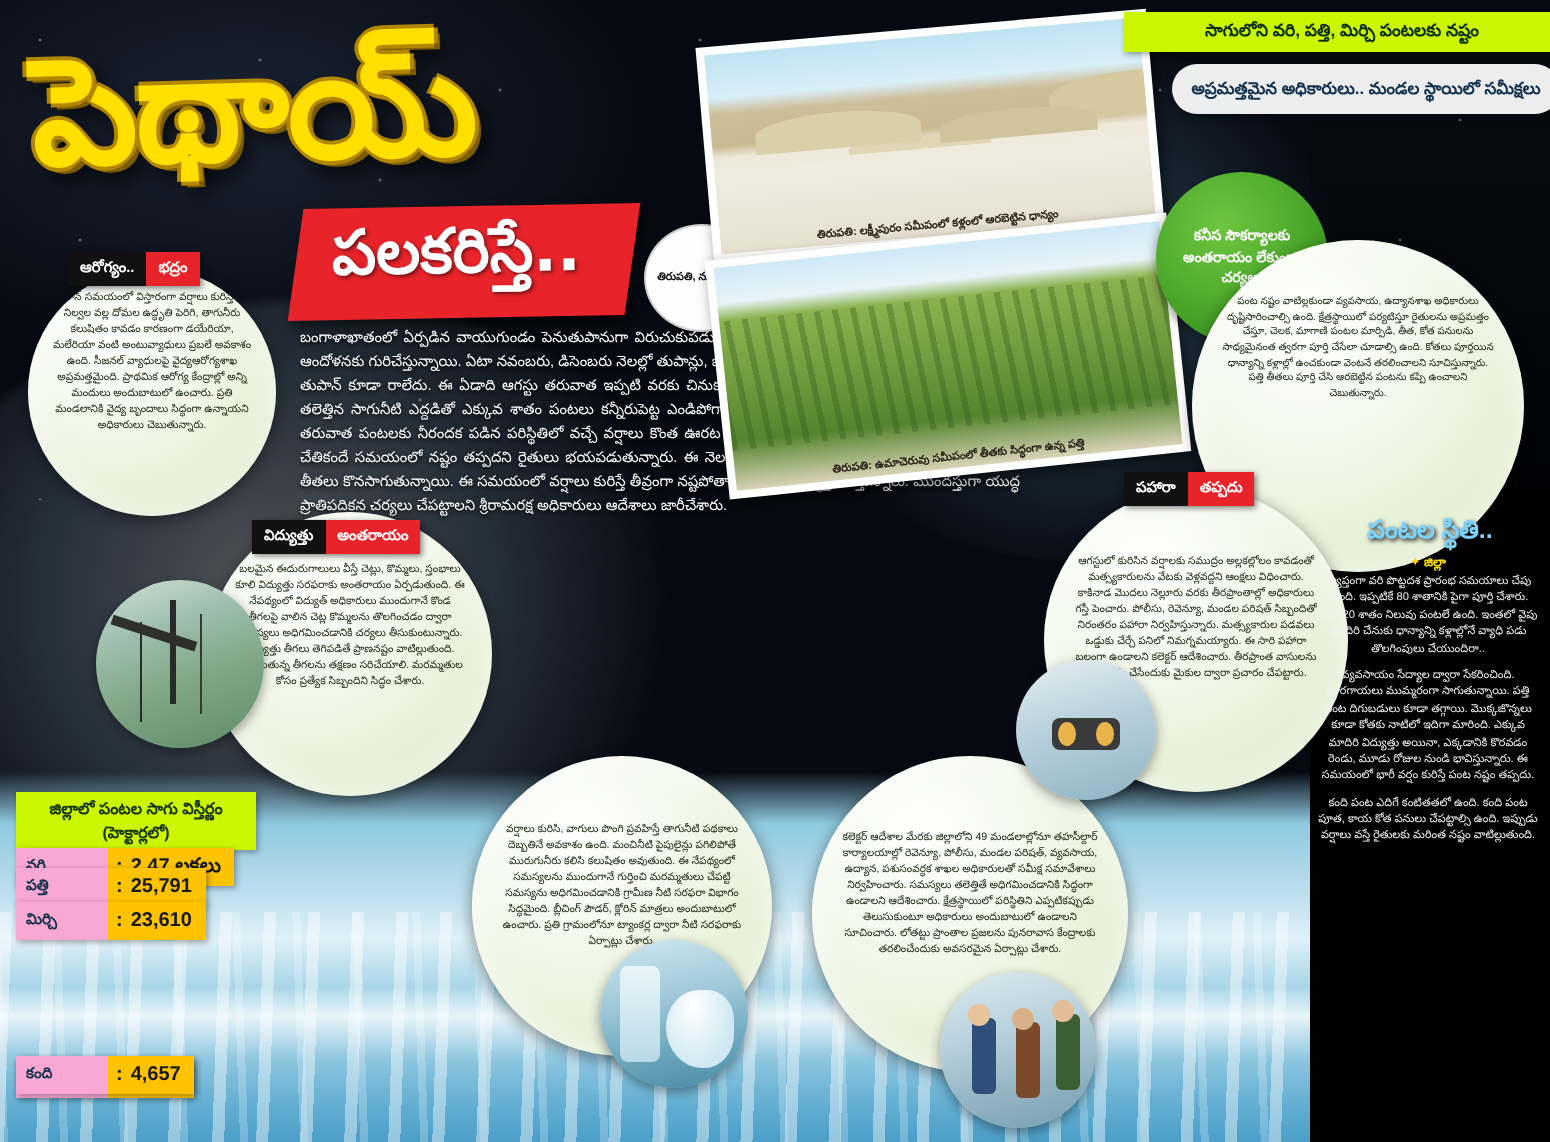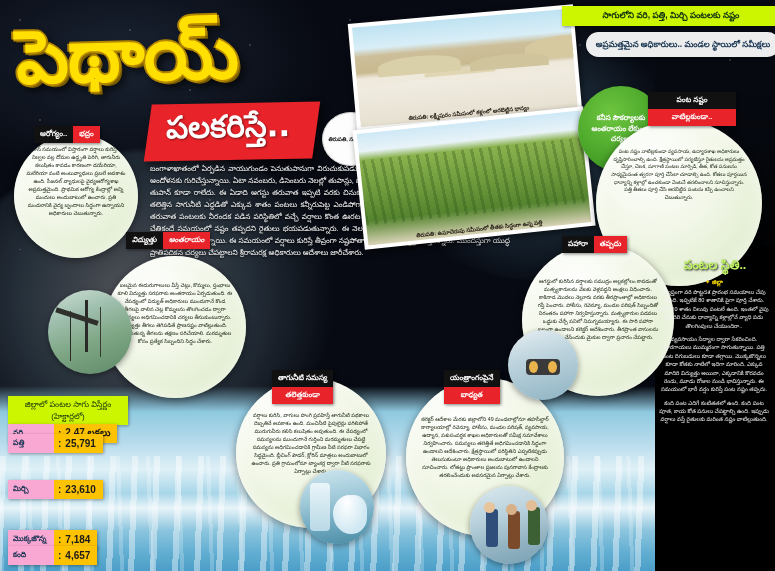--- a/index.html
+++ b/index.html
@@ -171,21 +171,21 @@
   .tag.stacked{flex-direction:column;align-items:center;}
   .tag.stacked .t-black,.tag.stacked .t-red{width:100%;box-sizing:border-box;text-align:center;}
 
   
   #b-health{left:14px;top:134px;width:124px;height:124px;}
   #b-health .btxt{top:12px;}
   #tag-health{left:34px;top:126px;}
 
   #b-power{left:104px;top:256px;width:142px;height:142px;}
   #b-power .btxt{top:26px;}
-  #tag-power{left:126px;top:232px;font-style:italic;}
+  #tag-power{left:126px;top:260px;}
   #b-power-photo{
     position:absolute;left:48px;top:290px;width:84px;height:84px;border-radius:50%;
     background:linear-gradient(160deg,#cfe0d6 0%,#9fbfae 30%,#7ea684 60%,#5e8a68 100%);
     box-shadow:0 2px 6px rgba(0,0,0,.4);overflow:hidden;z-index:5;
   }
   #b-power-photo::before{content:"";position:absolute;left:44%;top:12%;width:3px;height:62%;background:#2a2a28;
     box-shadow:-16px 10px 0 -1px #2a2a28, 14px 6px 0 -1px #39392f;}
   #b-power-photo::after{content:"";position:absolute;left:8%;top:28%;width:52%;height:5px;background:#2f2f2c;transform:rotate(18deg);}
 
   #b-water{left:236px;top:378px;width:150px;height:150px;}
@@ -226,36 +226,36 @@
   #b-patrol-photo::after{content:"";position:absolute;left:30%;top:44%;width:13%;height:17%;border-radius:50%;
     background:#e9b44c;box-shadow:19px 0 0 0 #e9b44c;}
 
   #b-cropdmg{left:596px;top:120px;width:166px;height:166px;}
   #b-cropdmg .btxt{top:28px;font-size:5.1px;}
   #tag-cropdmg{left:648px;top:92px;width:88px;}
 
   
   .table-head{
     position:absolute;left:8px;top:396px;width:112px;
-    background:#ccf500;color:#143109;font-size:8px;font-weight:normal;
+    background:#ccf500;color:#143109;font-size:8px;font-weight:bold;
     text-align:center;line-height:1.45;padding:3px 4px;
     box-shadow:1px 1px 3px rgba(0,0,0,.35);
   }
   .crop-row{position:absolute;left:8px;display:flex;align-items:stretch;height:19px;
     box-shadow:1px 1px 3px rgba(0,0,0,.35);}
   .crop-row .c-name{background:#f9a8d4;color:#13324f;font-size:7.6px;font-weight:bold;
     width:46px;display:flex;align-items:center;padding-left:5px;box-sizing:border-box;}
   .crop-row .c-val{background:#fdc300;color:#1a1a1a;font-size:10px;font-weight:bold;
     display:flex;align-items:center;padding:0 7px 0 4px;gap:4px;}
   .crop-row .c-val .colon{color:#222;}
 
   
   .side-title{
     position:absolute;right:8px;top:258px;width:104px;text-align:center;
-    color:#bef264;font-size:12.5px;font-weight:bold;
+    color:#7dd3fc;font-size:12.5px;font-weight:bold;
     text-shadow:1px 1px 2px rgba(0,0,0,.9);
   }
   .side-list{position:absolute;right:6px;top:278px;width:110px;color:#fff;}
   .side-item{display:block;margin-bottom:5px;}
   .side-item .sh{color:#ffe000;font-size:6.2px;font-weight:bold;text-align:center;display:block;margin-bottom:1px;}
   .side-item .sb{font-size:5.6px;line-height:1.5;text-align:center;display:block;color:#f2f2f2;}
   .star{color:#ffd400;}
 </style>
 </head>
 <body>
@@ -285,24 +285,20 @@
   <div class="photo" id="photo-field">
     <div class="inner"></div>
     <div class="cap">తిరుపతి: ఉమాచెరువు సమీపంలో తీతకు సిద్ధంగా ఉన్న పత్తి</div>
   </div>
 
   <div class="ylw-banner">సాగులోని వరి, పత్తి, మిర్చి పంటలకు నష్టం</div>
   <div class="whitepill">అప్రమత్తమైన అధికారులు..
 మండల స్థాయిలో సమీక్షలు</div>
   <div class="greencircle">కనీస సౌకర్యాలకు అంతరాయం లేకుండా చర్యలు</div>
 
-  <div class="tag stacked" id="tag-cropdmg">
-    <span class="t-black">పంట నష్టం</span>
-    <span class="t-red">వాటిల్లకుండా..</span>
-  </div>
   <div class="bubble" id="b-cropdmg">
     <div class="btxt">పంట నష్టం వాటిల్లకుండా వ్యవసాయ, ఉద్యానశాఖ అధికారులు దృష్టిసారించాల్సి ఉంది. క్షేత్రస్థాయిలో పర్యటిస్తూ రైతులను అప్రమత్తం చేస్తూ, చెలక, మాగాణి పంటల మార్పిడి, తీత, కోత పనులను సాధ్యమైనంత త్వరగా పూర్తి చేసేలా చూడాల్సి ఉంది. కోతలు పూర్తయిన ధాన్యాన్ని కళ్లాల్లో ఉంచకుండా వెంటనే తరలించాలని సూచిస్తున్నారు. పత్తి తీతలు పూర్తి చేసి ఆరబెట్టిన పంటను కప్పి ఉంచాలని చెబుతున్నారు.</div>
   </div>
 
   <div class="tag" id="tag-health">
     <span class="t-black">ఆరోగ్యం..</span>
     <span class="t-red">భద్రం</span>
   </div>
   <div class="bubble" id="b-health">
     <div class="btxt">తుపాన్ సమయంలో విస్తారంగా వర్షాలు కురిస్తే నీటి నిల్వల వల్ల దోమల ఉద్ధృతి పెరిగి, తాగునీరు కలుషితం కావడం కారణంగా డయేరియా, మలేరియా వంటి అంటువ్యాధులు ప్రబలే అవకాశం ఉంది. సీజనల్ వ్యాధులపై వైద్యఆరోగ్యశాఖ అప్రమత్తమైంది. ప్రాథమిక ఆరోగ్య కేంద్రాల్లో అన్ని మందులు అందుబాటులో ఉంచారు. ప్రతి మండలానికి వైద్య బృందాలు సిద్ధంగా ఉన్నాయని అధికారులు చెబుతున్నారు.</div>
@@ -310,33 +306,25 @@
 
   <div class="tag" id="tag-power">
     <span class="t-black">విద్యుత్తు</span>
     <span class="t-red">అంతరాయం</span>
   </div>
   <div class="bubble" id="b-power">
     <div class="btxt">బలమైన ఈదురుగాలులు వీస్తే చెట్లు, కొమ్మలు, స్తంభాలు కూలి విద్యుత్తు సరఫరాకు అంతరాయం ఏర్పడుతుంది. ఈ నేపథ్యంలో విద్యుత్ అధికారులు ముందుగానే కొండ తీగలపై వాలిన చెట్ల కొమ్మలను తొలగించడం ద్వారా సమస్యలు అధిగమించడానికి చర్యలు తీసుకుంటున్నారు. విద్యుత్తు తీగలు తెగిపడితే ప్రాణనష్టం వాటిల్లుతుంది. వేలాడుతున్న తీగలను తక్షణం సరిచేయాలి. మరమ్మతుల కోసం ప్రత్యేక సిబ్బందిని సిద్ధం చేశారు.</div>
   </div>
   <div id="b-power-photo"></div>
 
-  <div class="tag stacked" id="tag-water">
-    <span class="t-black">తాగునీటి సమస్య</span>
-    <span class="t-red">తలెత్తకుండా</span>
-  </div>
   <div class="bubble" id="b-water">
     <div class="btxt">వర్షాలు కురిసి, వాగులు పొంగి ప్రవహిస్తే తాగునీటి పథకాలు దెబ్బతినే అవకాశం ఉంది. మంచినీటి పైపులైన్లు పగిలిపోతే మురుగునీరు కలిసి కలుషితం అవుతుంది. ఈ నేపథ్యంలో సమస్యలను ముందుగానే గుర్తించి మరమ్మతులు చేపట్టి సమస్యను అధిగమించడానికి గ్రామీణ నీటి సరఫరా విభాగం సిద్ధమైంది. బ్లీచింగ్ పౌడర్, క్లోరిన్ మాత్రలు అందుబాటులో ఉంచారు. ప్రతి గ్రామంలోనూ ట్యాంకర్ల ద్వారా నీటి సరఫరాకు ఏర్పాట్లు చేశారు.</div>
   </div>
   <div id="b-water-photo"></div>
 
-  <div class="tag stacked" id="tag-mech">
-    <span class="t-black">యంత్రాంగంపైనే</span>
-    <span class="t-red">బాధ్యత</span>
-  </div>
   <div class="bubble" id="b-mech">
     <div class="btxt">కలెక్టర్ ఆదేశాల మేరకు జిల్లాలోని 49 మండలాల్లోనూ తహసీల్దార్ కార్యాలయాల్లో రెవెన్యూ, పోలీసు, మండల పరిషత్, వ్యవసాయ, ఉద్యాన, పశుసంవర్ధక శాఖల అధికారులతో సమీక్ష సమావేశాలు నిర్వహించారు. సమస్యలు తలెత్తితే అధిగమించడానికి సిద్ధంగా ఉండాలని ఆదేశించారు. క్షేత్రస్థాయిలో పరిస్థితిని ఎప్పటికప్పుడు తెలుసుకుంటూ అధికారులు అందుబాటులో ఉండాలని సూచించారు. లోతట్టు ప్రాంతాల ప్రజలను పునరావాస కేంద్రాలకు తరలించేందుకు అవసరమైన ఏర్పాట్లు చేశారు.</div>
   </div>
   <div id="b-mech-photo"></div>
 
   <div class="tag" id="tag-patrol">
     <span class="t-black">పహారా</span>
     <span class="t-red">తప్పదు</span>
   </div>
   <div class="bubble" id="b-patrol">
@@ -353,35 +341,35 @@
       <span>2.47 లక్షలు</span>
     </span>
   </div>
   <div class="crop-row" style="top:434px">
     <span class="c-name">పత్తి</span>
     <span class="c-val">
       <span class="colon">:</span>
       <span>25,791</span>
     </span>
   </div>
-  <div class="crop-row" style="top:480px">
+  <div class="crop-row" style="top:451px">
     <span class="c-name">మిర్చి</span>
     <span class="c-val">
       <span class="colon">:</span>
       <span>23,610</span>
     </span>
   </div>
   <div class="crop-row" style="top:530px">
     <span class="c-name">మొక్కజొన్న</span>
     <span class="c-val">
       <span class="colon">:</span>
       <span>7,184</span>
     </span>
   </div>
-  <div class="crop-row" style="top:546px">
+  <div class="crop-row" style="top:528px">
     <span class="c-name">కంది</span>
     <span class="c-val">
       <span class="colon">:</span>
       <span>4,657</span>
     </span>
   </div>
 
   <div class="side-title">పంటల స్థితి..</div>
   <div class="side-list">
     <div class="side-item">

